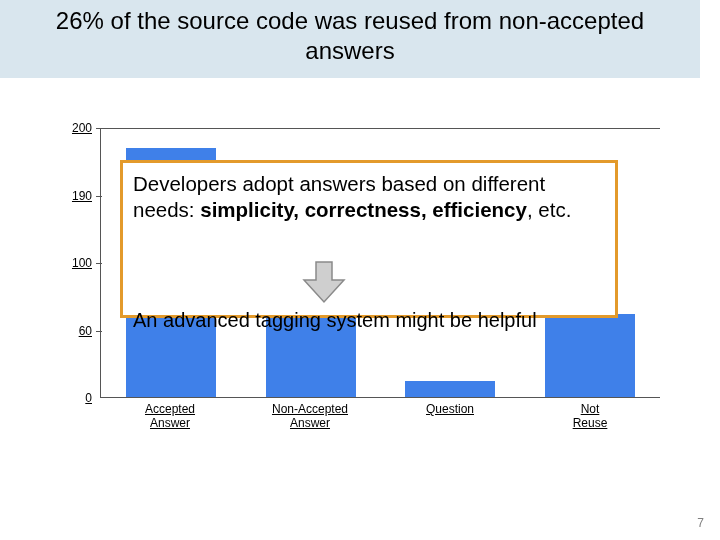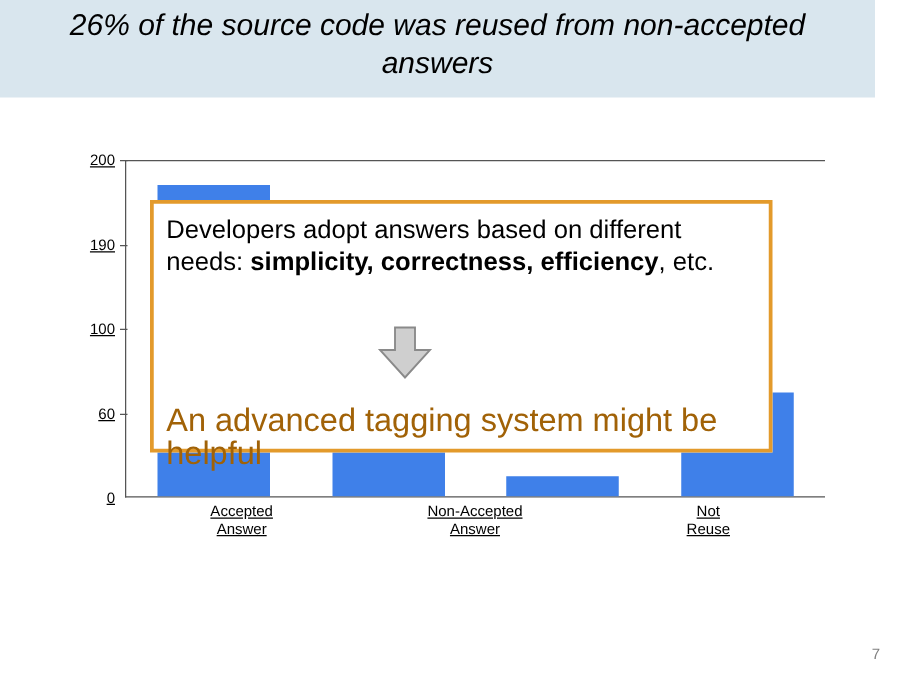--- a/index.html
+++ b/index.html
@@ -3,21 +3,20 @@
   <meta charset="utf-8">
   <style>
     * { box-sizing: border-box; margin: 0; padding: 0; }
     html, body { width: 720px; height: 540px; font-family: Arial, Helvetica, sans-serif; background: #fff; color: #000; }
     .slide { position: relative; width: 720px; height: 540px; }
 
     .title-bar {
       background: #d9e6ee;
       padding: 6px 20px 12px 20px;
       width: 700px;
-      font-style: italic;
     }
     .title-text {
       font-size: 24px;
       line-height: 30px;
       text-align: center;
       color: #000;
     }
 
     .chart-wrap {
       position: absolute;
@@ -74,45 +73,45 @@
       font-size: 12px;
       color: #000;
       line-height: 14px;
     }
 
     .callout {
       position: absolute;
       left: 120px;
       top: 160px;
       width: 498px;
-      height: 202px;
+      height: 158px;
       border: 3px solid #e39a2b;
       background: #fff;
       padding: 8px 10px;
     }
     .callout .line1 {
       font-size: 20.5px;
       line-height: 26px;
       color: #000;
     }
     .callout .line1 b { font-weight: 700; }
 
     .arrow-wrap {
       position: absolute;
       left: 175px;
       top: 95px;
     }
 
     .callout .line2 {
       position: absolute;
       left: 10px;
-      top: 160px;
-      font-size: 26px;
+      top: 144px;
+      font-size: 20px;
       line-height: 26px;
-      color: #a16207;
+      color: #000000;
     }
 
     .pagenum {
       position: absolute;
       right: 16px;
       bottom: 10px;
       font-size: 12px;
       color: #808080;
     }
   </style>
@@ -144,20 +143,21 @@
         <div class="bar" style="height: 92.5%; background: rgb(63, 128, 233);"></div>
         <div class="bar" style="height: 33%; background: rgb(63, 128, 233);"></div>
         <div class="bar" style="height: 6%; background: rgb(63, 128, 233);"></div>
         <div class="bar" style="height: 31%; background: rgb(63, 128, 233);"></div>
       </div>
     </div>
 
     <div class="x-labels">
       <div class="x-label">Accepted<br>Answer</div>
       <div class="x-label">Non-Accepted<br>Answer</div>
+      <div class="x-label">Question</div>
       <div class="x-label">Not<br>Reuse</div>
     </div>
   </div>
 
   <div class="callout" style="border-color: rgb(227, 154, 43);">
     <div class="line1">
       <span>Developers adopt answers based on different needs: </span><b>simplicity, correctness, efficiency</b><span>, etc.</span>
     </div>
     <div class="arrow-wrap">
       <svg width="52" height="48" viewBox="0 0 52 48">

